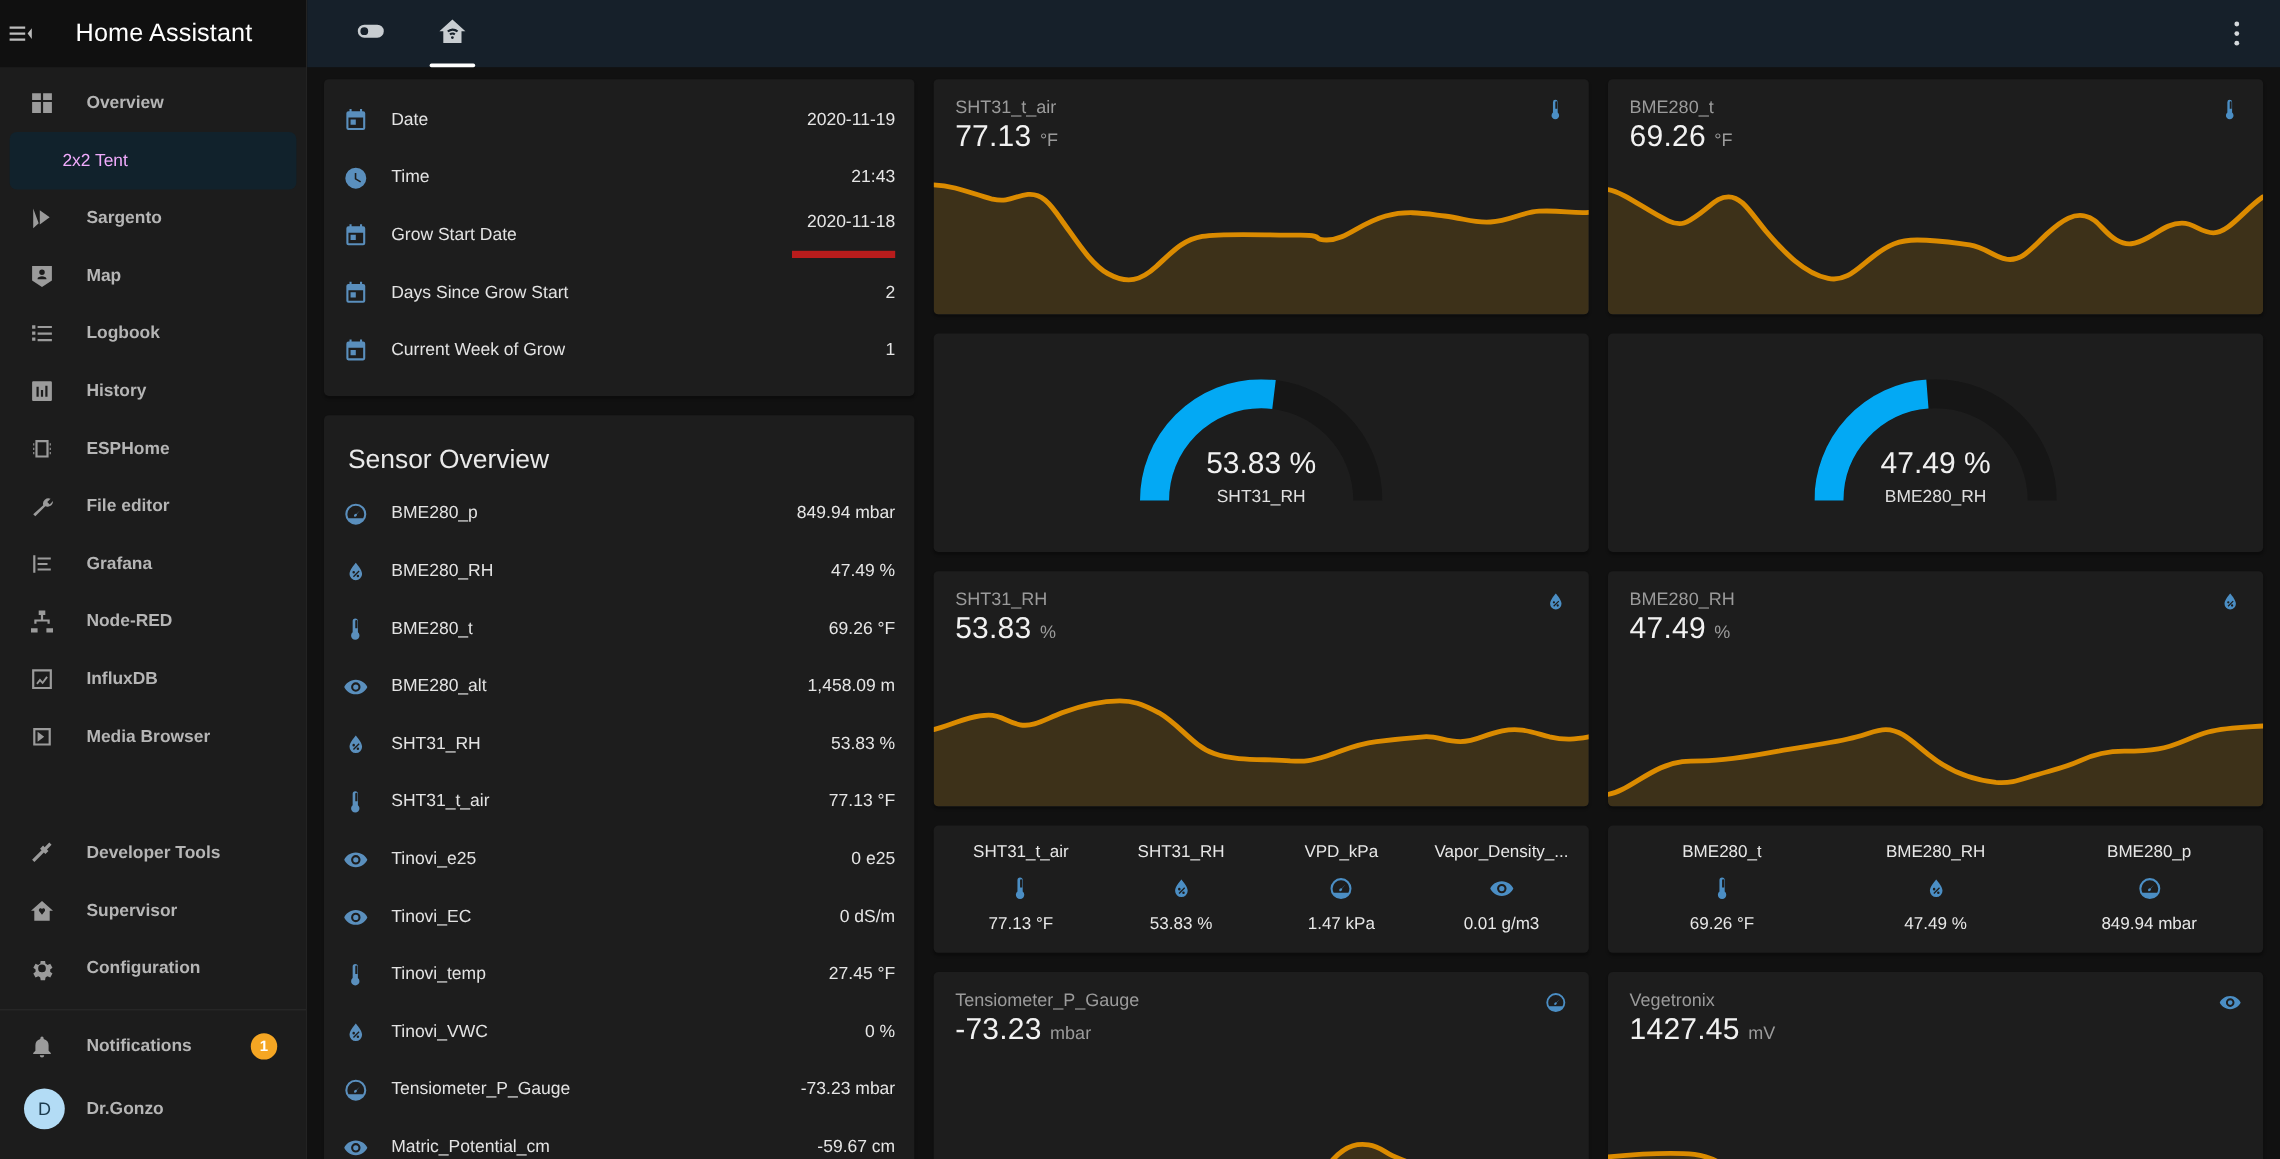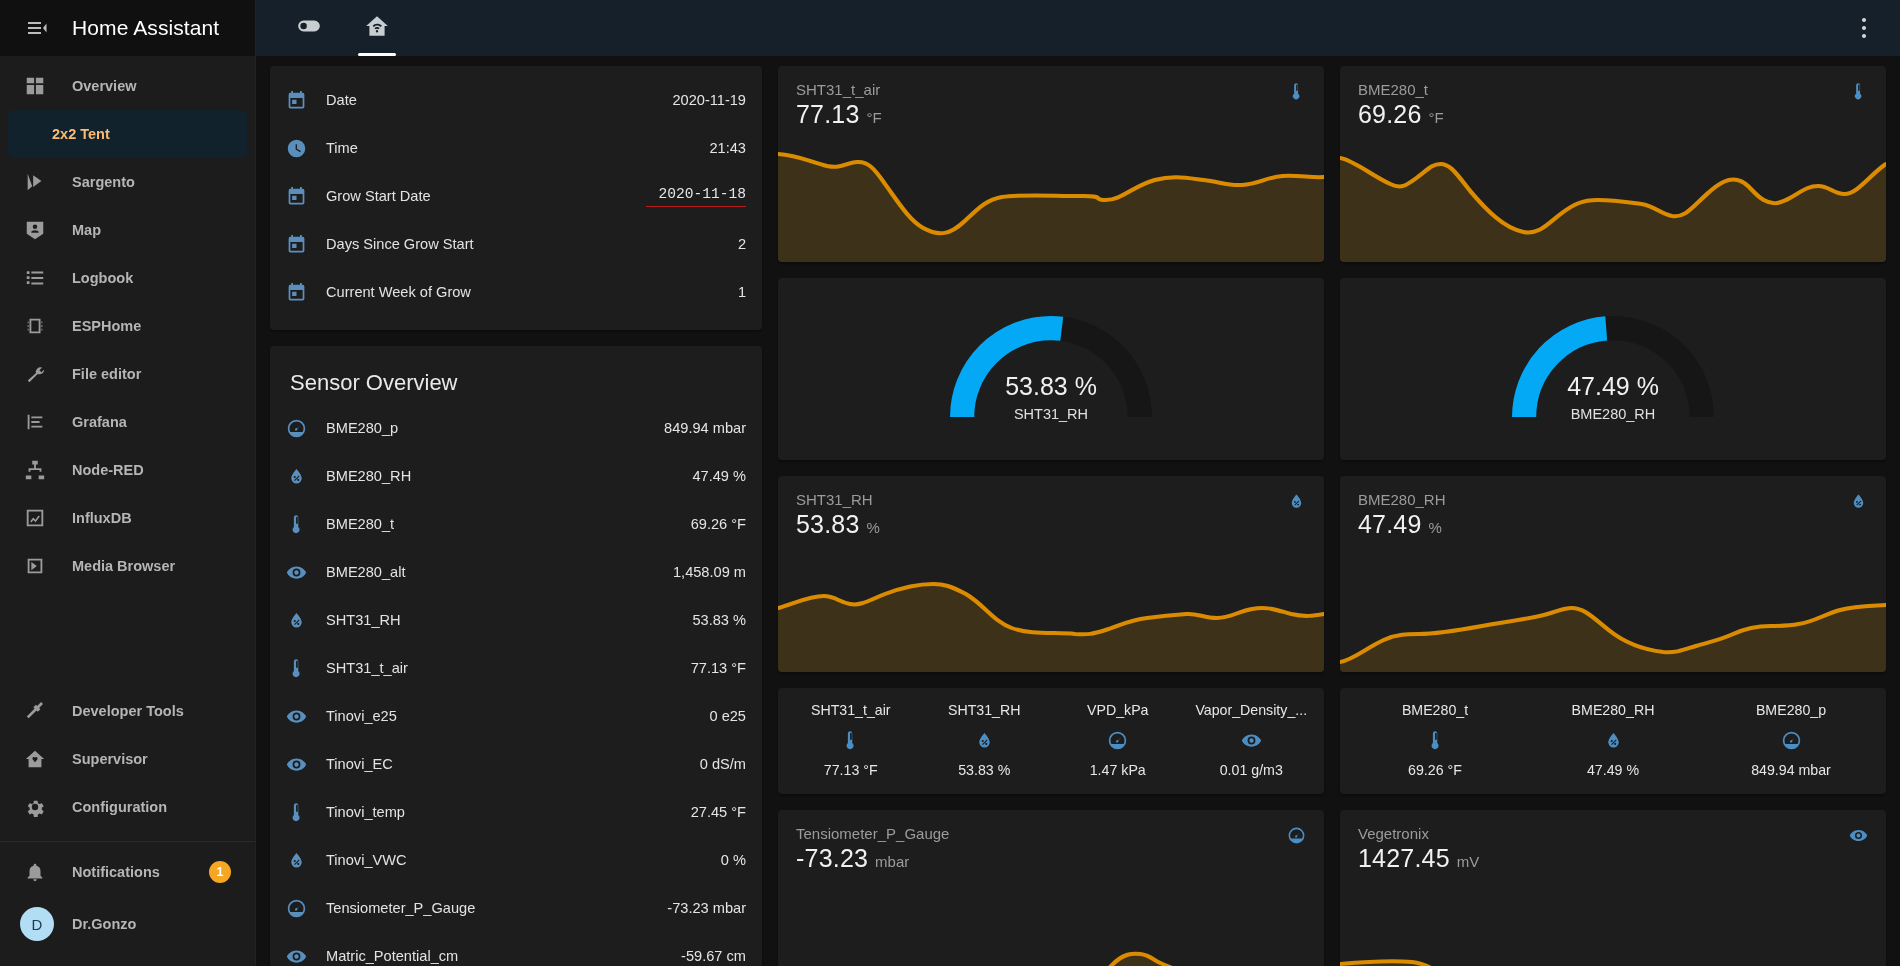--- a/index.html
+++ b/index.html
@@ -15,41 +15,41 @@
   
   .sidebar {
     width: 256px; height: 966px; flex: 0 0 256px;
     background: #1c1c1c;
     display: flex; flex-direction: column;
     border-right: 1px solid #232323;
   }
   .sb-header {
     height: 56px; flex: 0 0 56px;
     background: #101010;
-    display: flex; align-items: center; gap: 20px;
-    padding-left: 22px;
+    display: flex; align-items: center; gap: 31px;
+    padding-left: 2px;
   }
   .sb-menu-btn {
     width: 30px; height: 30px; display: flex; align-items: center; justify-content: center;
     cursor: pointer; color: #bdbdbd;
   }
   .sb-title { font-size: 21px; font-weight: 400; color: #ffffff; letter-spacing: .1px; }
 
   .sb-scroll { flex: 1 1 auto; overflow: hidden; padding-top: 6px; }
   .sb-item {
     height: 48px; display: flex; align-items: center;
     margin: 0 8px; padding-left: 16px; border-radius: 6px;
     cursor: pointer; color: #b5b5b5;
   }
   .sb-item .ico { width: 28px; height: 24px; flex: 0 0 28px; display:flex; align-items:center; color:#9b9b9b; }
   .sb-item .lbl { font-size: 14.5px; font-weight: 600; margin-left: 20px; white-space: nowrap; }
   .sb-item.sub { padding-left: 44px; }
   .sb-item.sub .lbl { margin-left: 0; }
   .sb-item.active { background: #11222c; }
-  .sb-item.active .lbl { color: #fdba74; font-weight: 700; }
+  .sb-item.active .lbl { color: #f0abfc; font-weight: 400; }
   .sb-divider { height: 1px; background: #2a2a2a; margin: 10px 0 6px 0; }
   .sb-bottom { flex: 0 0 auto; padding-bottom: 14px; }
   .sb-badge {
     margin-left: auto; margin-right: 16px;
     min-width: 22px; height: 22px; border-radius: 11px;
     background: #f5a623; color: #fff; font-size: 12.5px; font-weight: 600;
     display: flex; align-items: center; justify-content: center; padding: 0 6px;
   }
   .avatar {
     width: 34px; height: 34px; border-radius: 50%;
@@ -97,21 +97,21 @@
     overflow: hidden; position: relative;
   }
 
   
   .ent-card { padding: 10px 16px 14px 16px; }
   .card-title { font-size: 22px; font-weight: 400; color: #e9e9e9; padding: 14px 4px 8px 4px; }
   .ent-row { height: 48px; display: flex; align-items: center; cursor: pointer; }
   .ent-ico { flex: 0 0 40px; display: flex; align-items: center; color: #5a8fbd; }
   .ent-name { font-size: 14.6px; color: #e3e3e3; white-space: nowrap; overflow: hidden; text-overflow: ellipsis; }
   .ent-val { margin-left: auto; font-size: 14.6px; color: #e5e5e5; white-space: nowrap; padding-left: 12px; }
-  .ent-val.editable { border-bottom: 1px solid #b91c1c; padding-bottom: 4px; font-family: Liberation Mono, monospace; }
+  .ent-val.editable { border-bottom: 6px solid #b91c1c; padding-bottom: 16px; }
 
   
   .g-card { height: 196px; }
   .g-head { padding: 15px 18px 0 18px; position: relative; }
   .g-name { font-size: 15px; color: #9b9b9b; }
   .g-valrow { display: flex; align-items: baseline; gap: 7px; margin-top: 2px; }
   .g-val { font-size: 25px; color: #f1f1f1; font-weight: 400; letter-spacing: .2px; }
   .g-unit { font-size: 15px; color: #9b9b9b; }
   .g-ico { position: absolute; top: 16px; right: 18px; color: #4b8ec4; }
   .g-chart { position: absolute; left: 0; right: 0; bottom: 0; height: 120px; }
@@ -193,20 +193,28 @@
 
       <div class="sb-item">
         <span class="ico">
           <svg width="22" height="22" viewBox="0 0 24 24" fill="currentColor">
               <path d="M8 5h13v2H8V5m0 6h13v2H8v-2m0 6h13v2H8v-2M3 4.5h3v3H3v-3m0 5.5h3v3H3v-3m0 5.5h3v3H3v-3z"></path>
             </svg>
         </span>
         <span class="lbl">Logbook</span>
       </div>
 
+      <div class="sb-item">
+        <span class="ico">
+          <svg width="22" height="22" viewBox="0 0 24 24" fill="currentColor">
+              <path d="M4 3h16a1 1 0 011 1v16a1 1 0 01-1 1H4a1 1 0 01-1-1V4a1 1 0 011-1m3 5v9h2V8H7m4 3v6h2v-6h-2m4-4v10h2V7h-2z"></path>
+            </svg>
+        </span>
+        <span class="lbl">History</span>
+      </div>
 
       <div class="sb-item">
         <span class="ico">
           <svg width="22" height="22" viewBox="0 0 24 24" fill="currentColor">
               <path d="M6 4h12v16H6V4m2 2v12h8V6H8M4 7h1v2H4V7m0 4h1v2H4v-2m0 4h1v2H4v-2m15-8h1v2h-1V7m0 4h1v2h-1v-2m0 4h1v2h-1v-2z"></path>
             </svg>
         </span>
         <span class="lbl">ESPHome</span>
       </div>
 

